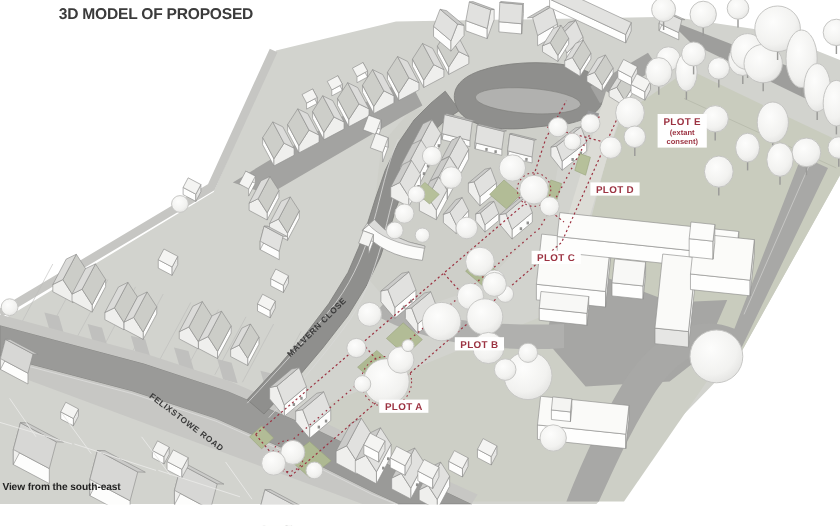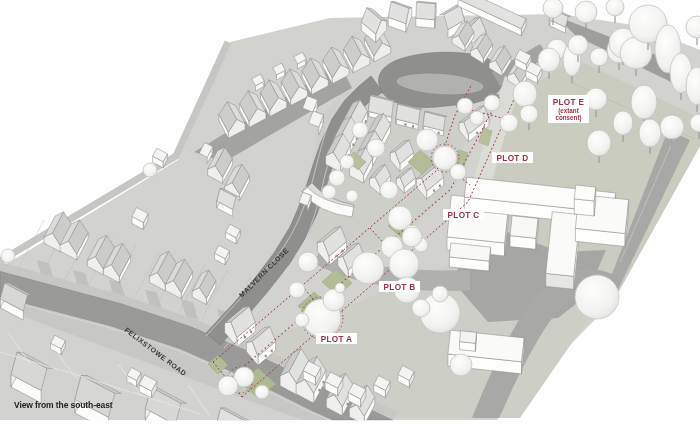--- a/index.html
+++ b/index.html
@@ -1,18 +1,18 @@
 <!DOCTYPE html>
 <html><head><meta charset="utf-8">
 <style>
 html,body{margin:0;padding:0;background:#fff;width:700px;height:438px;overflow:hidden;}
 #stage{position:relative;width:700px;height:438px;background:#fff;font-family:"Liberation Sans",sans-serif;}
 svg{position:absolute;left:0;top:0;}
 .title{position:absolute;left:49px;top:4px;font:700 13px "Liberation Sans",sans-serif;letter-spacing:-0.2px;color:#3b3b3b;}
-.caption{position:absolute;left:2px;top:400px;font:700 8.5px "Liberation Sans",sans-serif;letter-spacing:-0.1px;color:#222;margin-left:12px;}
+.caption{position:absolute;left:2px;top:400px;font:700 8.5px "Liberation Sans",sans-serif;letter-spacing:-0.1px;color:#222;}
 </style></head>
 <body>
 <div id="stage">
 <svg width="700" height="438" viewBox="0 0 700 438">
 <defs>
 <radialGradient id="tg" cx="0.4" cy="0.35" r="0.75">
 <stop offset="0" stop-color="#fdfdfc"></stop>
 <stop offset="0.65" stop-color="#f2f2f0"></stop>
 <stop offset="1" stop-color="#dfdfdd"></stop>
 </radialGradient>
@@ -910,14 +910,15 @@
         <text x="568.5" y="104.5" text-anchor="middle" font-family="Liberation Sans,sans-serif" font-size="8.2" font-weight="bold" fill="#9c3342" letter-spacing="0.3">PLOT E</text>
         <text x="568.5" y="112.5" text-anchor="middle" font-family="Liberation Sans,sans-serif" font-size="6.3" font-weight="bold" fill="#9c3342">(extant</text>
         <text x="568.5" y="120" text-anchor="middle" font-family="Liberation Sans,sans-serif" font-size="6.3" font-weight="bold" fill="#9c3342">consent)</text>
       </g>
 
 <text transform="translate(242,298) rotate(-45)" font-family="Liberation Sans,sans-serif" font-size="7" font-weight="bold" fill="#3a3a3a" letter-spacing="0.5">MALVERN CLOSE</text>
 
 <text transform="translate(124,331) rotate(37)" font-family="Liberation Sans,sans-serif" font-size="7" font-weight="bold" fill="#3a3a3a" letter-spacing="0.5">FELIXSTOWE ROAD</text>
 </svg>
 
+<div class="title">3D MODEL OF PROPOSED</div>
 
 <div class="caption">View from the south-east</div>
 </div>
 </body></html>

